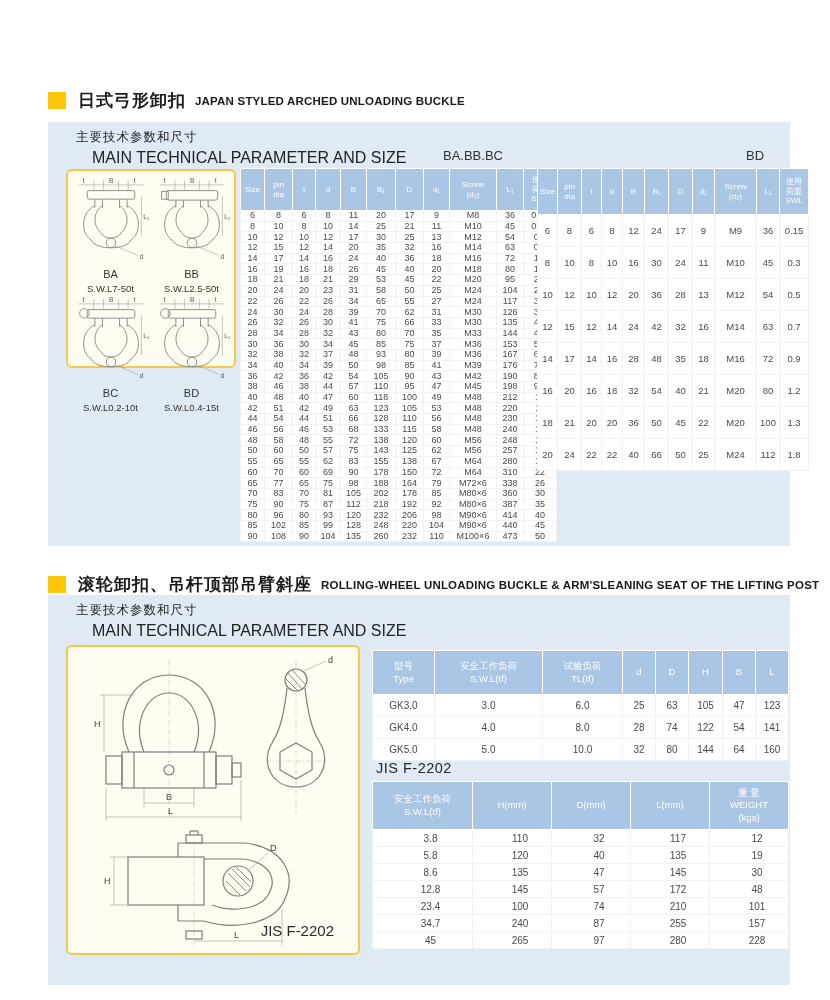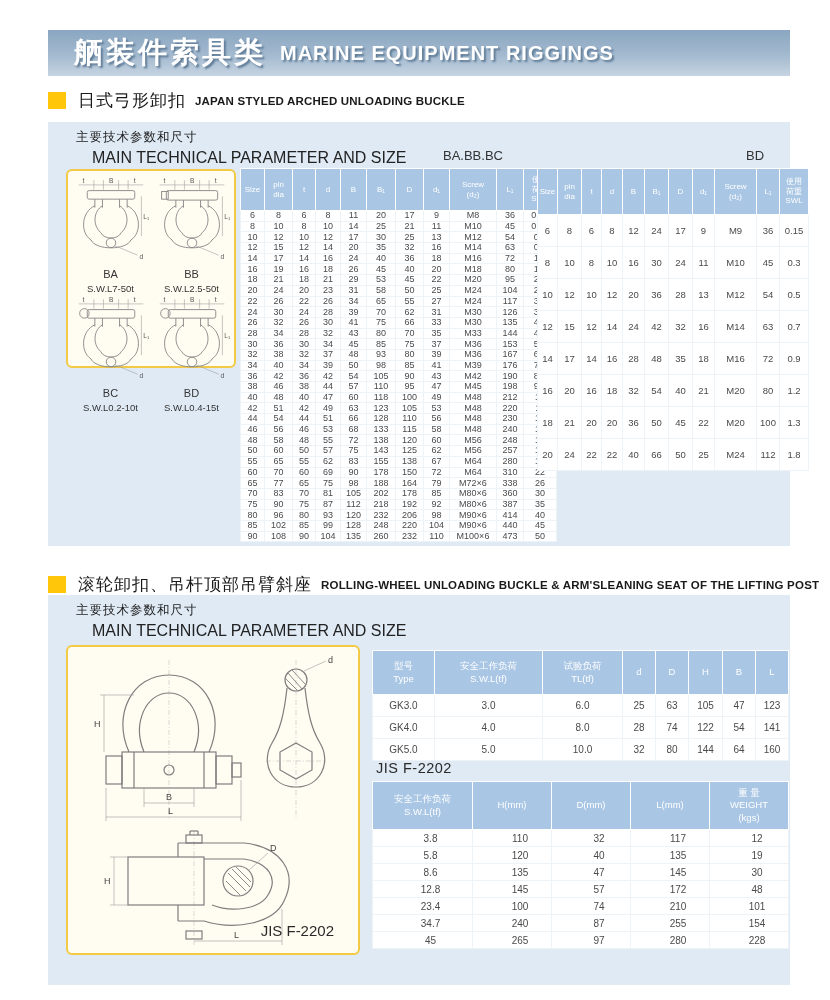--- a/index.html
+++ b/index.html
@@ -10,21 +10,21 @@
   .banner { position:absolute; left:48px; top:30px; width:742px; height:46px;
     background:linear-gradient(180deg,#8aa6c1 0%,#a3bacf 55%,#c6d4e2 100%);
     display:flex; align-items:center; padding-left:26px; }
   .banner-zh { font-size:29px; font-weight:bold; color:#ffffff; letter-spacing:3px;
     text-shadow:2px 2px 2px #5f7b96; }
   .banner-en { font-size:20px; font-weight:bold; color:#ffffff; margin-left:14px;
     letter-spacing:1px; text-shadow:2px 2px 2px #5f7b96; }
 
   .sec-head { position:absolute; left:48px; display:flex; align-items:center; }
   .sq { width:18px; height:17px; background:#ffc60a; flex:0 0 auto; }
-  .sec-zh { font-size:17px; font-weight:normal; color:#1a1a1a; margin-left:12px; letter-spacing:1px; }
+  .sec-zh { font-size:17px; font-weight:bold; color:#1a1a1a; margin-left:12px; letter-spacing:1px; }
   .sec-en { font-size:11.5px; font-weight:bold; color:#1a1a1a; margin-left:9px; letter-spacing:.2px; }
 
   .panel { position:absolute; left:48px; width:742px; background:#dfeaf5; }
   .p1 { top:122px; height:424px; }
   .p2 { top:595px; height:390px; }
 
   .param { position:absolute; }
   .param-zh { font-size:12.5px; color:#222; letter-spacing:1px; }
   .param-en { font-size:16px; color:#222; margin-top:3px;padding-left:16px; }
 
@@ -66,24 +66,20 @@
   .t-jis th { height:48px; font-size:9.5px; line-height:1.3; }
   .t-jis td { height:17px; font-size:10px;padding-left:16px; }
 
   .djis { position:absolute; right:24px; bottom:14px; font-size:15px; color:#2a2a2a; }
 </style>
 </head>
 <body>
 
 <div class="page">
 
-  <div class="banner">
-    <span class="banner-zh">舾装件索具类</span>
-    <span class="banner-en">MARINE EQUIPMENT RIGGINGS</span>
-  </div>
 
   <div class="sec-head" style="top:89px;">
     <span class="sq"></span>
     <span class="sec-zh">日式弓形卸扣</span>
     <span class="sec-en">JAPAN STYLED ARCHED  UNLOADING BUCKLE</span>
   </div>
 
   <div class="panel p1"></div>
 
   <div class="param" style="left:76px; top:129px;">
@@ -998,21 +994,21 @@
           <td>100</td>
           <td>74</td>
           <td>210</td>
           <td>101</td>
         </tr>
         <tr>
           <td>34.7</td>
           <td>240</td>
           <td>87</td>
           <td>255</td>
-          <td>154</td>
+          <td>157</td>
         </tr>
         <tr>
           <td>45</td>
           <td>265</td>
           <td>97</td>
           <td>280</td>
           <td>228</td>
         </tr>
       </tbody>
   </table>

